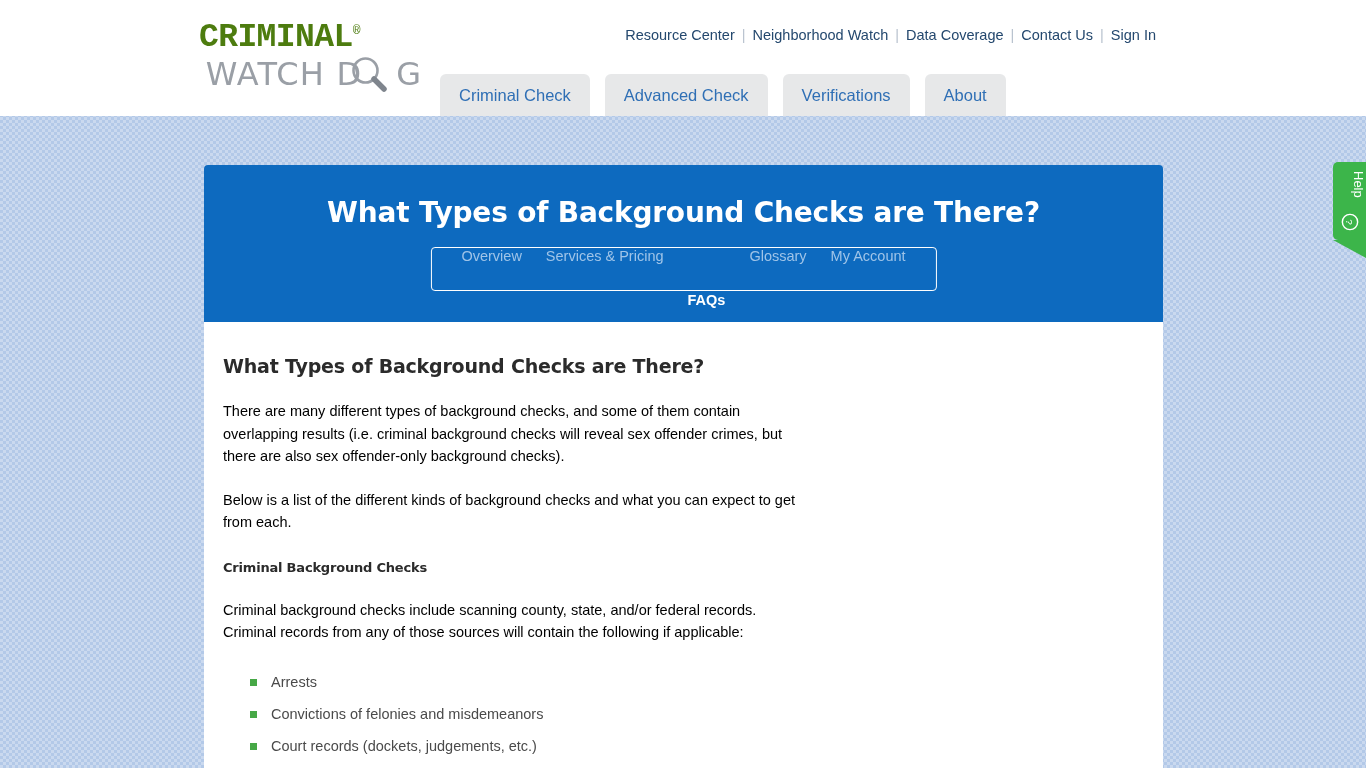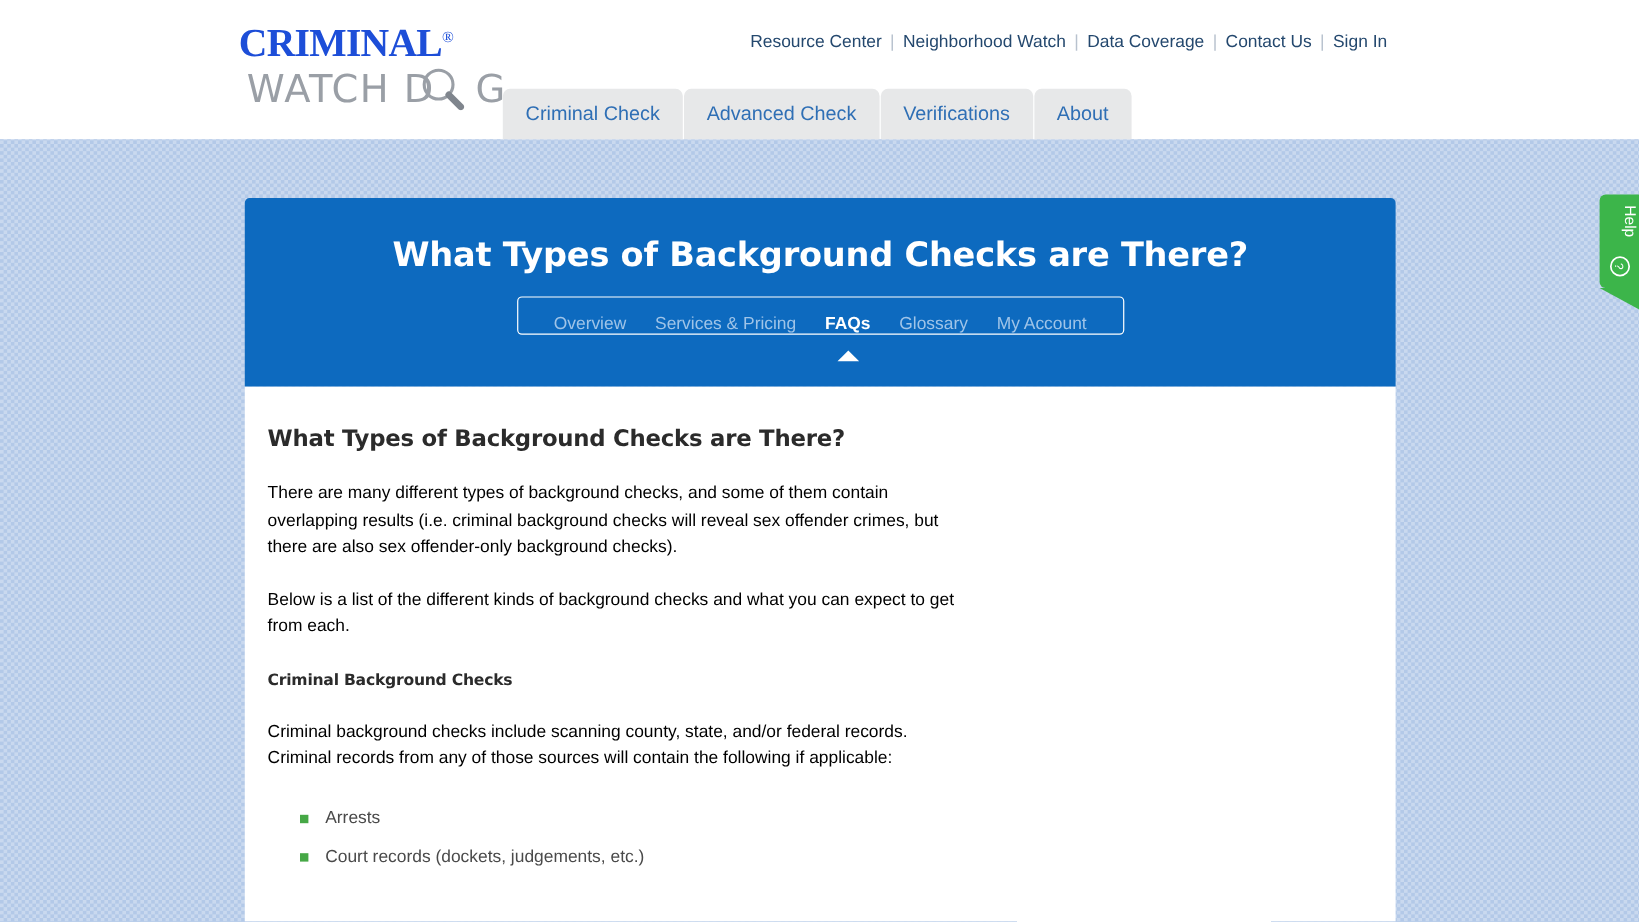--- a/index.html
+++ b/index.html
@@ -33,25 +33,25 @@
 
   .logo {
     position: absolute;
     left: 199px;
     top: 21px;
     width: 230px;
     height: 80px;
     user-select: none;
   }
   .logo-line1 {
-    font-family: Liberation Serif, serif;
+    font-family: Liberation Mono, monospace;
     font-size: 33px;
     font-weight: bold;
     letter-spacing: -0.6px;
-    color: #1d4ed8;
+    color: #4d7c0f;
     line-height: 1;
     white-space: nowrap;
   }
   .logo-reg {
     font-size: 13px;
     vertical-align: super;
     font-weight: normal;
   }
   .logo-line2 {
     font-family: "DejaVu Sans", sans-serif;
@@ -87,26 +87,26 @@
     padding: 0 7px;
     text-align: right;
   }
   .toplinks .sep {
     color: #b8c2ce;
     font-weight: 300;
   }
 
   .maintabs {
     position: absolute;
-    left: 419px;
+    left: 440px;
     top: 70px;
     height: 46px;
     display: flex;
     align-items: flex-end;
-    gap: 1px;
+    gap: 15px;
   }
   .tab {
     background: #e7e8e9;
     color: #2f6fb5;
     font-size: 16.5px;
     height: 42px;
     line-height: 42px;
     padding: 0 19px;
     border-radius: 6px 6px 0 0;
     white-space: nowrap;
@@ -139,23 +139,23 @@
     line-height: 1.2;
   }
 
   .subnav {
     position: absolute;
     left: 50%;
     transform: translateX(-50%);
     top: 82px;
     border: 1px solid #ffffff;
     border-radius: 4px;
-    height: 32px;
+    height: 44px;
     display: flex;
-    align-items: flex-end;
+    align-items: flex-start;
     padding: 0 18px;
     gap: 0;
   }
   .subnav-item {
     font-size: 14.5px;
     color: #9fc4e8;
     padding: 0 12px;
     white-space: nowrap;
     cursor: pointer;
     position: relative;
@@ -318,20 +318,21 @@
   </div>
 
   <div class="content">
     <h1>What Types of Background Checks are There?</h1>
     <p>There are many different types of background checks, and some of them contain overlapping results (i.e. criminal background checks will reveal sex offender crimes, but there are also sex offender-only background checks).</p>
     <p>Below is a list of the different kinds of background checks and what you can expect to get from each.</p>
     <h2>Criminal Background Checks</h2>
     <p>Criminal background checks include scanning county, state, and/or federal records. Criminal records from any of those sources will contain the following if applicable:</p>
     <ul>
       <li>Arrests</li>
+      <li>Convictions of felonies and misdemeanors</li>
       <li>Court records (dockets, judgements, etc.)</li>
 
     </ul>
   </div>
 
 </div>
 
 <div class="help-tab">
   <span class="help-text">Help</span>
   <svg class="help-icon" viewBox="0 0 20 20">

